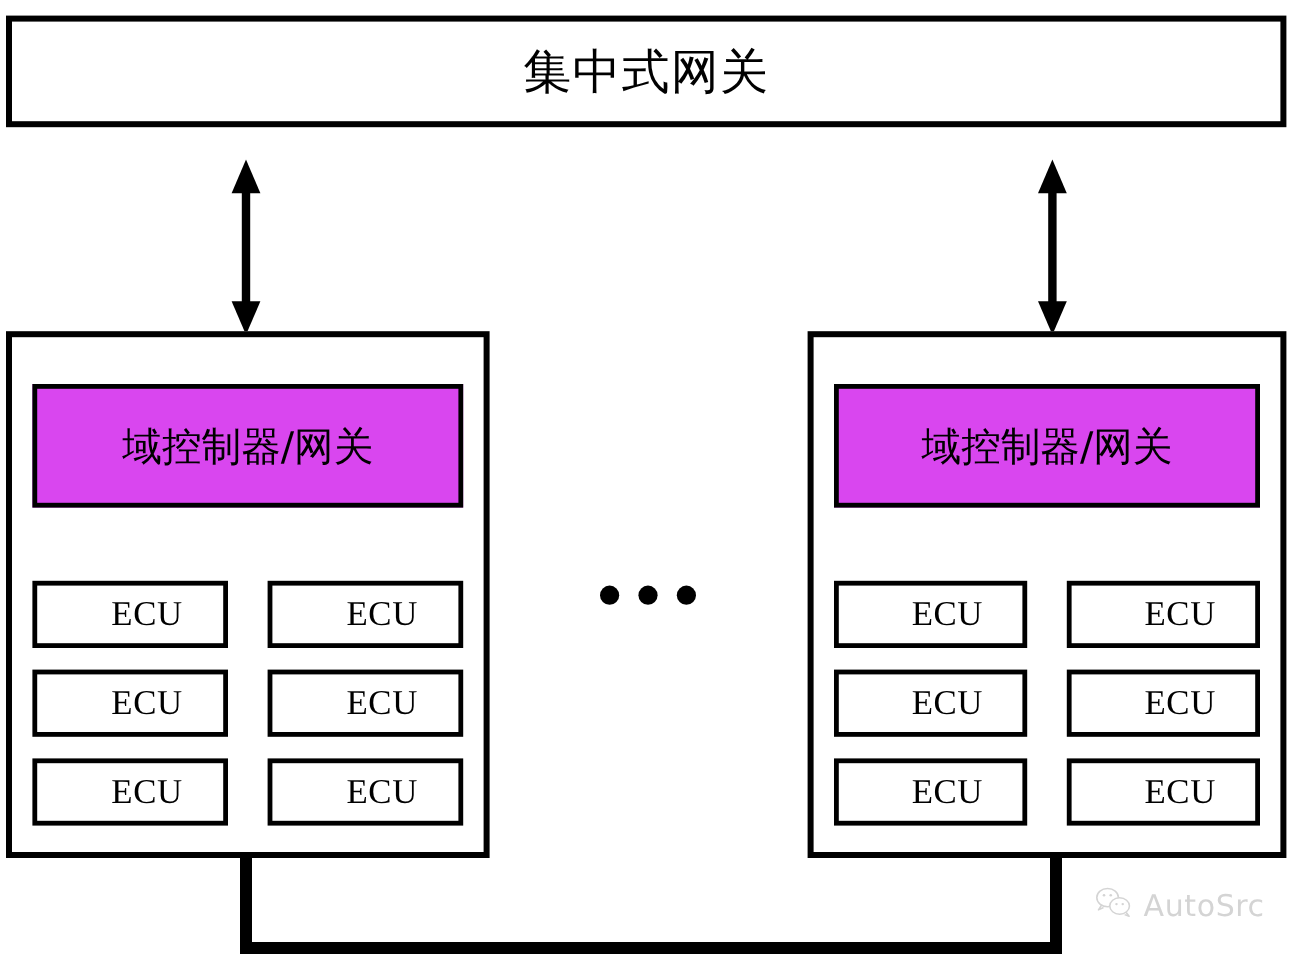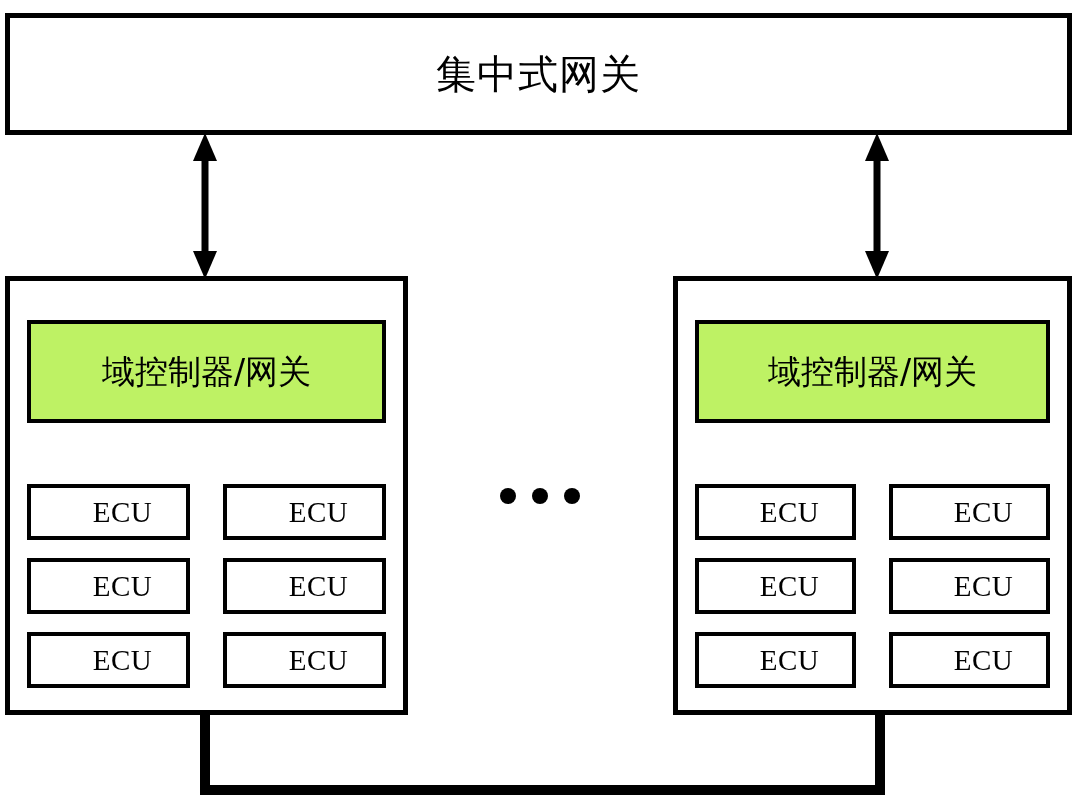--- a/index.html
+++ b/index.html
@@ -29,21 +29,21 @@
     justify-content: center;
     text-align: center;
     color: #000000;
   }
 
   
   .gateway-box {
     left: 5px;
     top: 13px;
     width: 1067px;
-    height: 122px;
+    height: 93px;
     border-width: 5px;
   }
   .gateway-label {
     font-family: "DejaVu Sans", "Liberation Sans", sans-serif;
     font-size: 40px;
     line-height: 1;
     letter-spacing: 1px;
     font-weight: 400;
   }
 
@@ -56,21 +56,21 @@
     top: 276px;
     height: 439px;
   }
   .domain-outer.left  { left: 5px;   width: 403px; }
   .domain-outer.right { left: 673px; width: 399px; }
 
   
   .dc-box {
     position: absolute;
     box-sizing: border-box;
-    background: #bef264;
+    background: #d946ef;
     border: 4px solid #000000;
     left: 17px;
     top: 39px;
     right: 17px;
     height: 103px;
     display: flex;
     align-items: center;
     justify-content: center;
   }
   .dc-label {
@@ -247,14 +247,31 @@
         </div>
     </div>
   </div>
 
   <div class="bus">
     <svg width="695" height="86" viewBox="0 0 695 86">
       <polyline points="10,5 10,80 685,80 685,5" fill="none" stroke="#000000" stroke-width="10" stroke-linejoin="miter"></polyline>
     </svg>
   </div>
 
+  <div class="watermark">
+    <span class="watermark-icon">
+      <svg width="32" height="28" viewBox="0 0 32 28">
+        <g fill="none" stroke="#d2d2d2" stroke-width="1.3">
+          <ellipse cx="11" cy="10" rx="9" ry="7.6"></ellipse>
+          <path d="M6 16.2 L3.4 20.2 L7.6 18.3" stroke-linejoin="round"></path>
+          <ellipse cx="21" cy="17" rx="8.2" ry="6.8" fill="#ffffff"></ellipse>
+          <path d="M26.5 22.4 L28.9 25.6 L25.2 24.2" stroke-linejoin="round"></path>
+        </g>
+        <circle cx="8" cy="8" r="1.1" fill="#d2d2d2"></circle>
+        <circle cx="13.6" cy="8" r="1.1" fill="#d2d2d2"></circle>
+        <circle cx="18.4" cy="15.4" r="1" fill="#d2d2d2"></circle>
+        <circle cx="23.6" cy="15.4" r="1" fill="#d2d2d2"></circle>
+      </svg>
+    </span>
+    <span class="watermark-text">AutoSrc</span>
+  </div>
 
 </div>
 
 </body></html>

